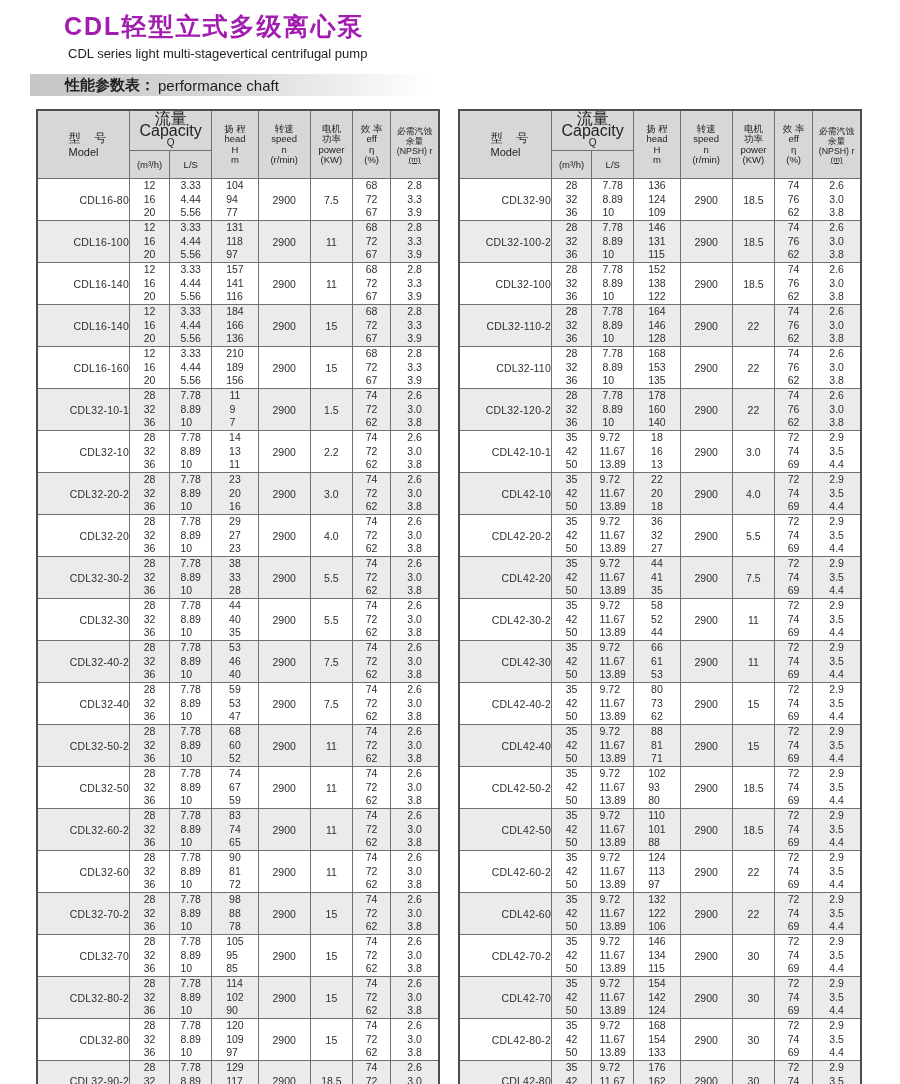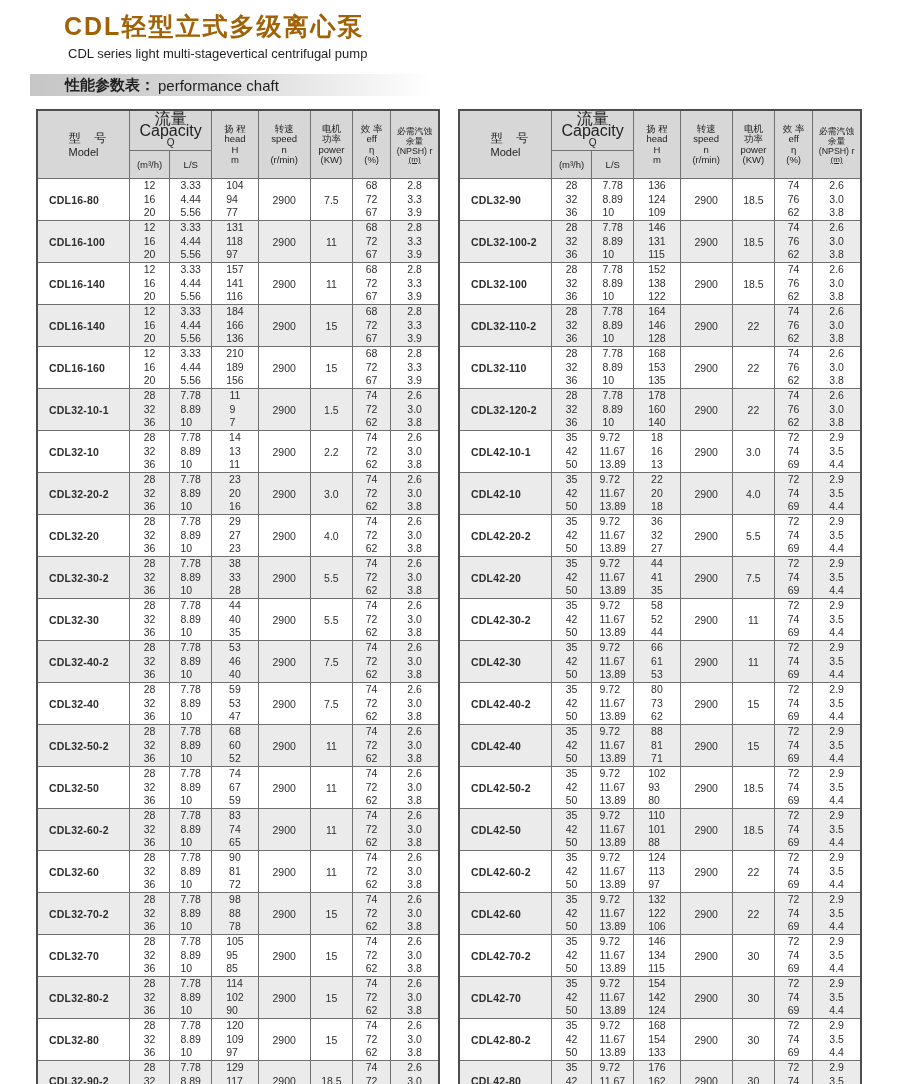--- a/index.html
+++ b/index.html
@@ -1,20 +1,20 @@
 <!DOCTYPE html>
 <html><head>
 <meta charset="utf-8">
 <style>
   * { margin:0; padding:0; box-sizing:border-box; }
   html,body { background:#ffffff; }
   body { font-family:"Liberation Sans","DejaVu Sans",sans-serif; color:#2e2e2e; }
   .page { width:900px; height:1084px; background:#fff; overflow:hidden; position:relative; }
 
-  .title-cn { padding:10px 0 0 64px; font-size:25px; font-weight:bold; letter-spacing:2px; color:#a16207; }
+  .title-cn { padding:10px 0 0 64px; font-size:25px; font-weight:bold; letter-spacing:2px; color:#a21caf; }
   .title-en { padding-left:68px; font-size:13px; margin-top:3px; color:#1f1f1f; }
 
   .section-bar { margin:13px 0 0 30px; width:402px; height:22px;
     background:linear-gradient(90deg,#c6c6c6 0%,#d6d6d6 45%,#ececec 75%,#ffffff 100%);
     display:flex; align-items:center; padding-left:35px; }
   .section-bar .cn { font-size:15px; font-weight:bold; color:#1f1f1f; }
   .section-bar .en { font-size:15px; color:#1f1f1f; margin-left:3px; }
 
   .tables { display:flex; gap:18px; margin:13px 38px 0 36px; }
   table { flex:1 1 0; border-collapse:collapse; table-layout:fixed; border:2px solid #4d4d4d; }
@@ -26,21 +26,21 @@
   thead .model-th .l1 { font-size:12px; letter-spacing:5px; padding-left:13px; line-height:15px; }
   thead .model-th .l2 { font-size:11px; line-height:13px; }
   thead .cap-th .l1 { font-size:16px; line-height:12px; }
   thead .cap-th .l2 { font-size:10px; line-height:11px; }
   thead th.unit-th { font-size:9.5px; line-height:10px; height:28px; padding:1px 0; }
   thead .npsh-th .hl { font-size:8.8px; line-height:10px; }
   thead .npsh-th .tiny { font-size:8px; line-height:8px; text-decoration:underline; }
 
   tbody td { height:42px; vertical-align:middle; font-size:10.5px; padding:0; background-clip:padding-box; }
   tbody tr:nth-child(even) td { background-color:#ebebeb; }
-  td.model { text-align:left; padding-left:11px; letter-spacing:0.2px;font-weight:bold; }
+  td.model { text-align:right; padding-left:17px; letter-spacing:0.2px; }
   td.num { text-align:center; }
   td.num .stack { display:inline-block; text-align:left; }
   td.num .v { line-height:13.4px; font-size:10.5px; }
   td.single { text-align:center; }
 </style>
 </head>
 <body>
 
 <div class="page">
 

